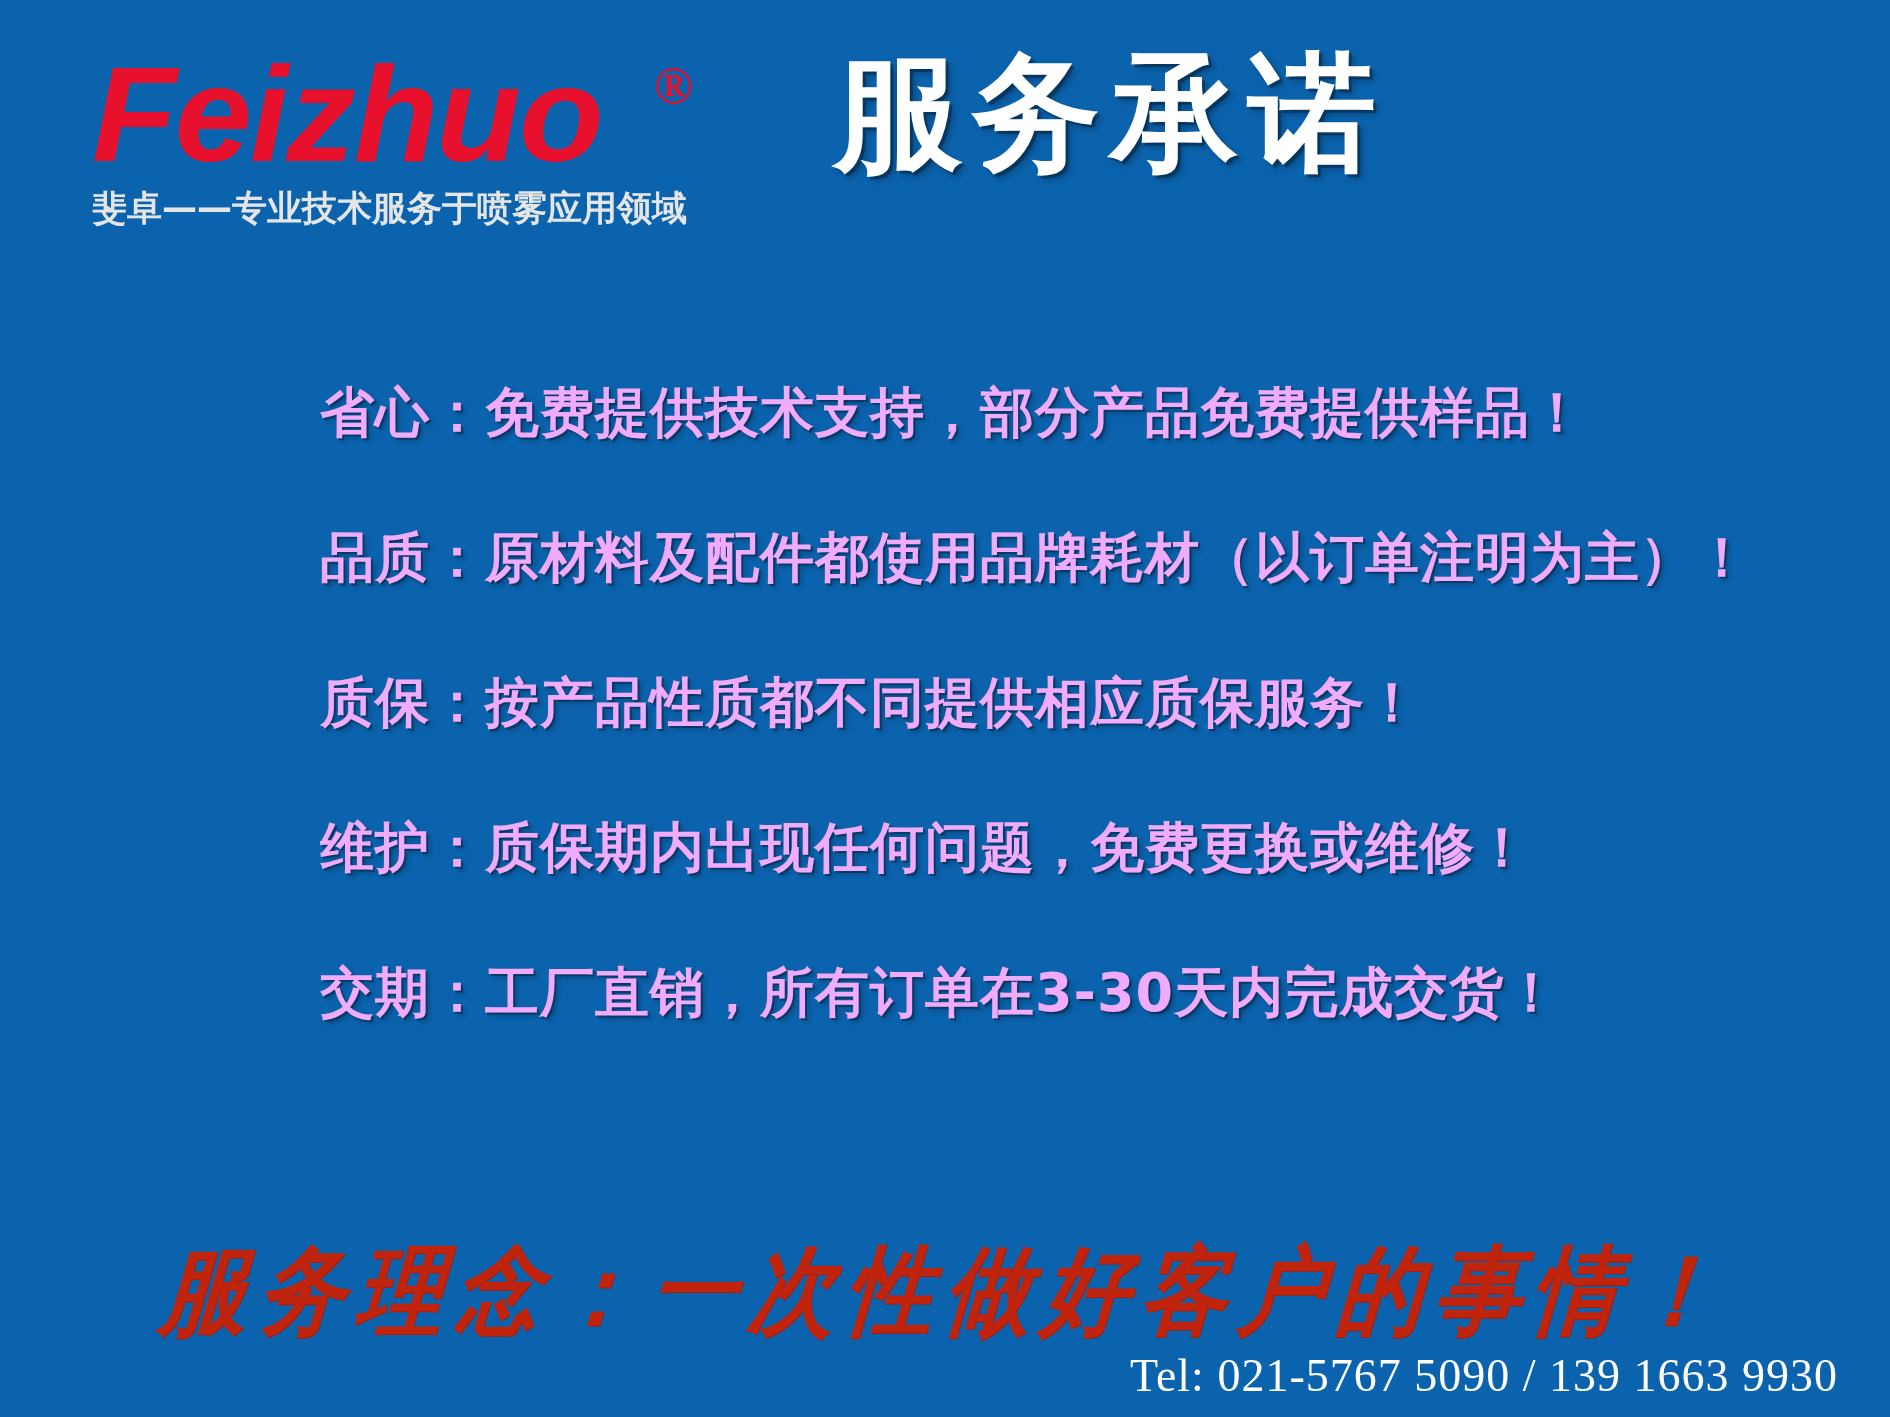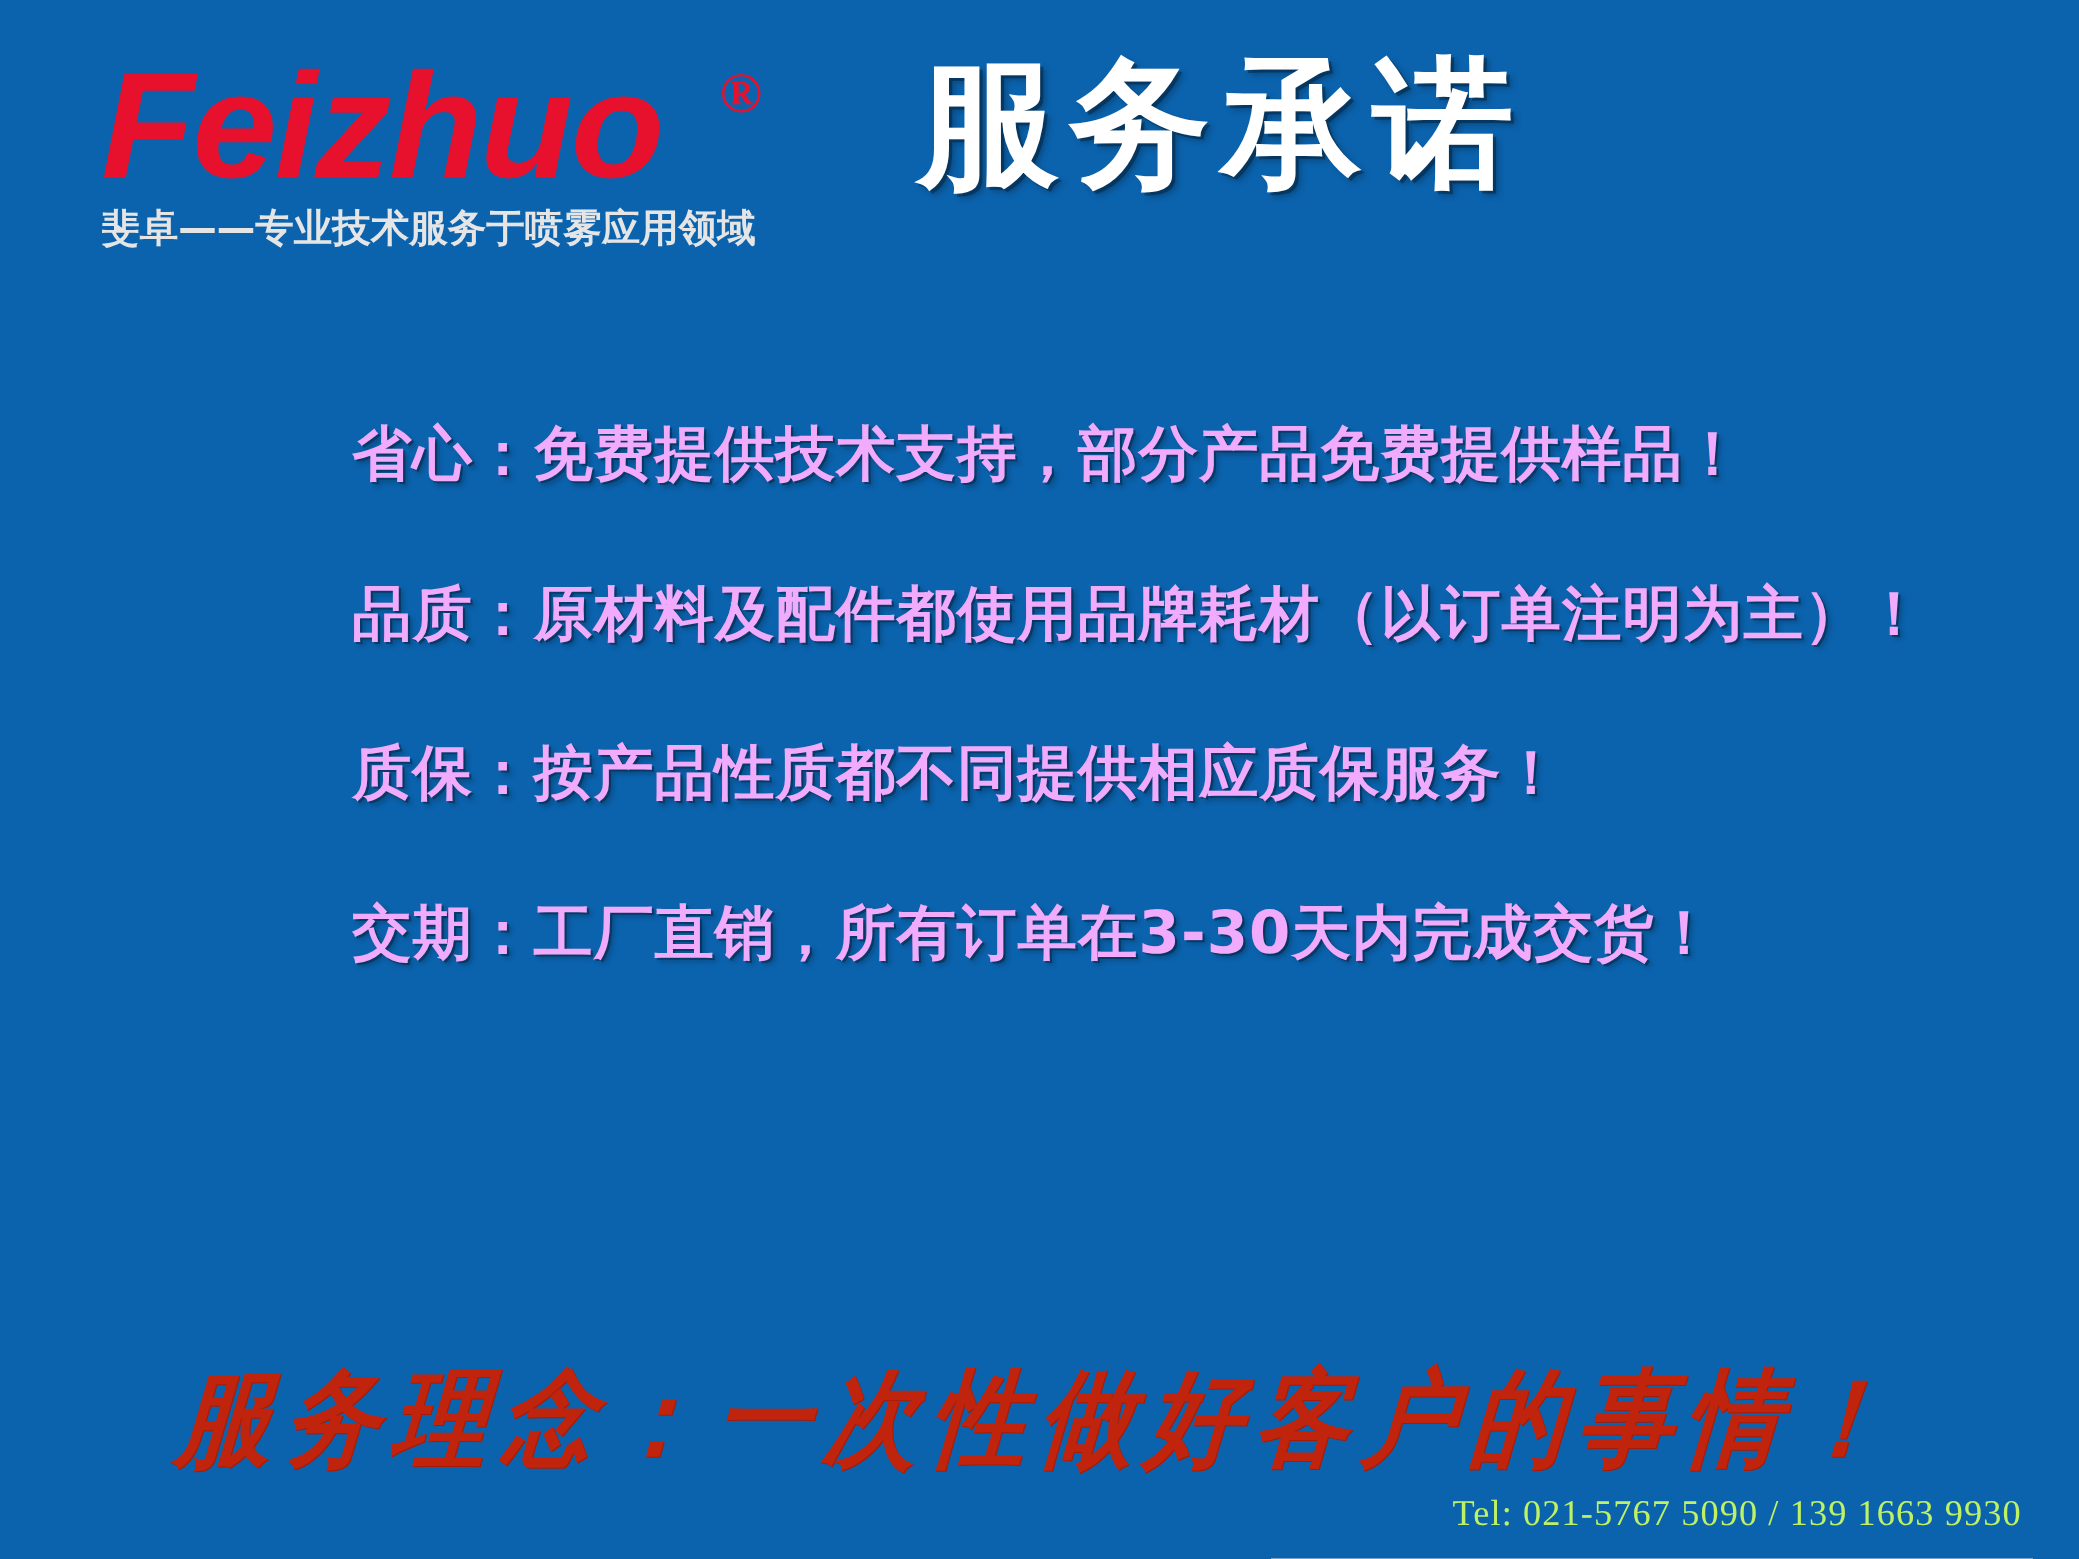--- a/index.html
+++ b/index.html
@@ -132,23 +132,23 @@
     text-shadow: 1px 1px 0 #A41C08;
   }
 
   
   #contact {
     position: absolute;
     right: 52px;
     top: 1348px;
     font-family: "Liberation Serif", "DejaVu Serif", serif;
     font-weight: normal;
-    font-size: 33px;
+    font-size: 46px;
     line-height: 56px;
-    color: #bef264;
+    color: #ffffff;
     letter-spacing: 1px;
     white-space: nowrap;
     margin-left: 17px;
   }
 </style>
 </head>
 <body>
 
 <div id="poster">
 
@@ -162,20 +162,21 @@
       <div id="logo-tagline">斐卓——专业技术服务于喷雾应用领域</div>
     </div>
 
     <div id="poster-title">服务承诺</div>
   </div>
 
   <div id="promise-list">
     <div class="promise-line">省心：免费提供技术支持，部分产品免费提供样品！</div>
     <div class="promise-line">品质：原材料及配件都使用品牌耗材（以订单注明为主）！</div>
     <div class="promise-line">质保：按产品性质都不同提供相应质保服务！</div>
+    <div class="promise-line">维护：质保期内出现任何问题，免费更换或维修！</div>
     <div class="promise-line">交期：工厂直销，所有订单在3-30天内完成交货！</div>
   </div>
 
   <div id="slogan">
     <span id="slogan-text">服务理念：一次性做好客户的事情！</span>
   </div>
 
   <div id="contact">Tel: 021-5767 5090 / 139 1663 9930</div>
 
 </div>

